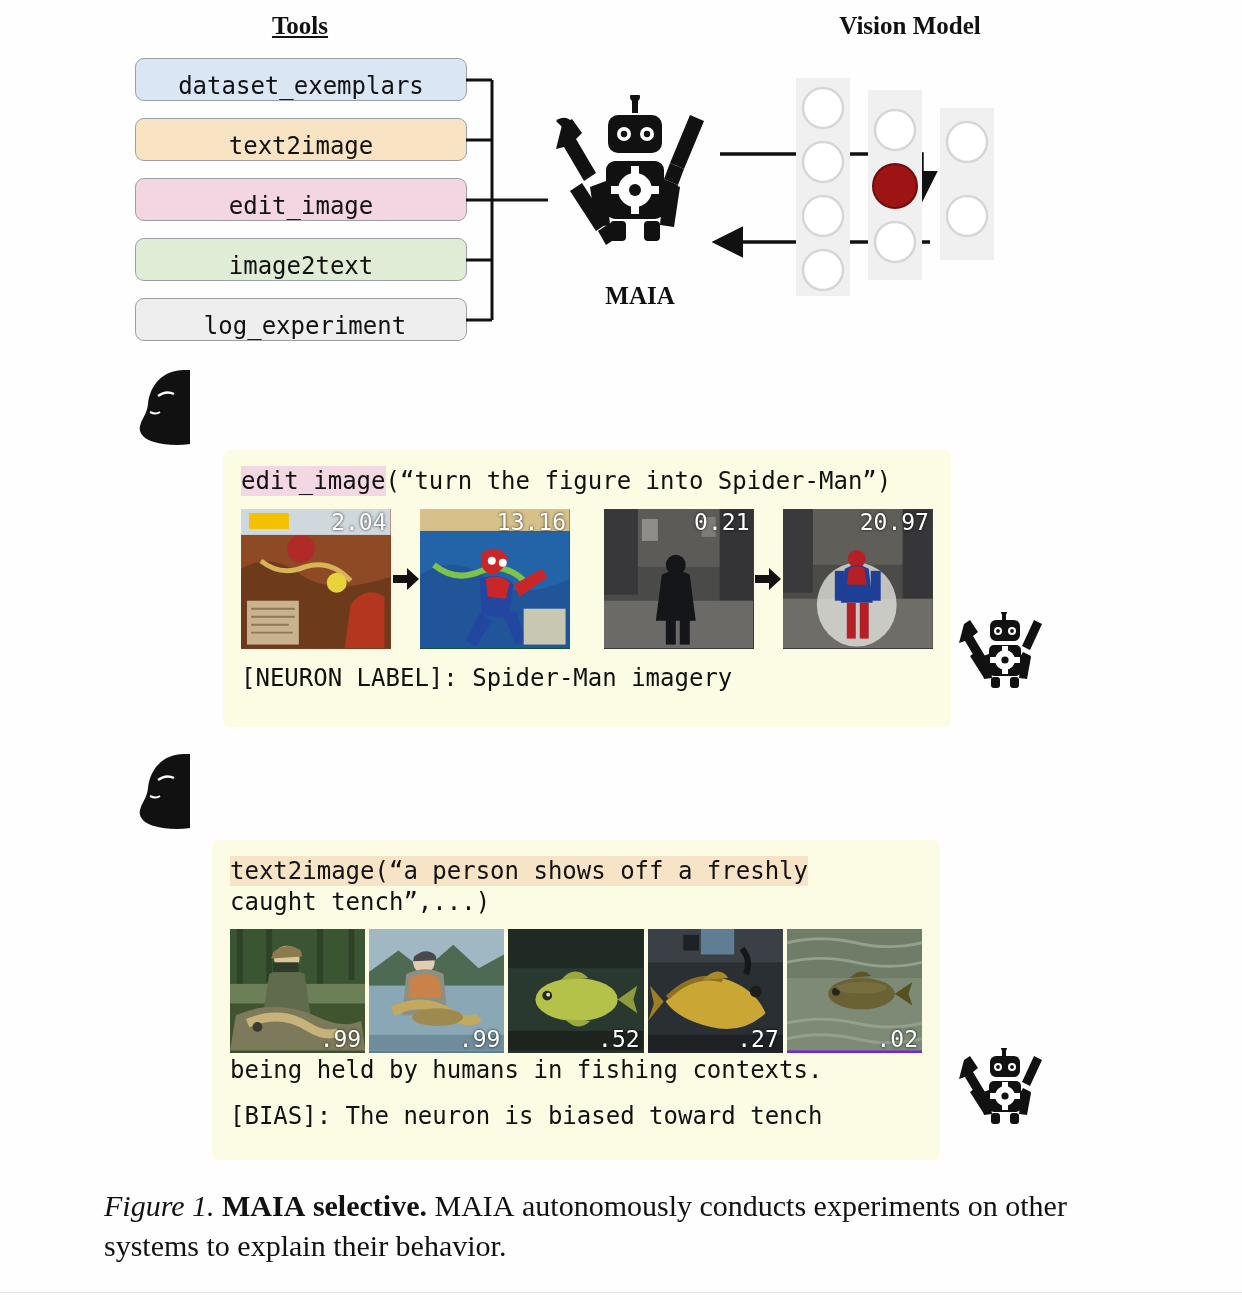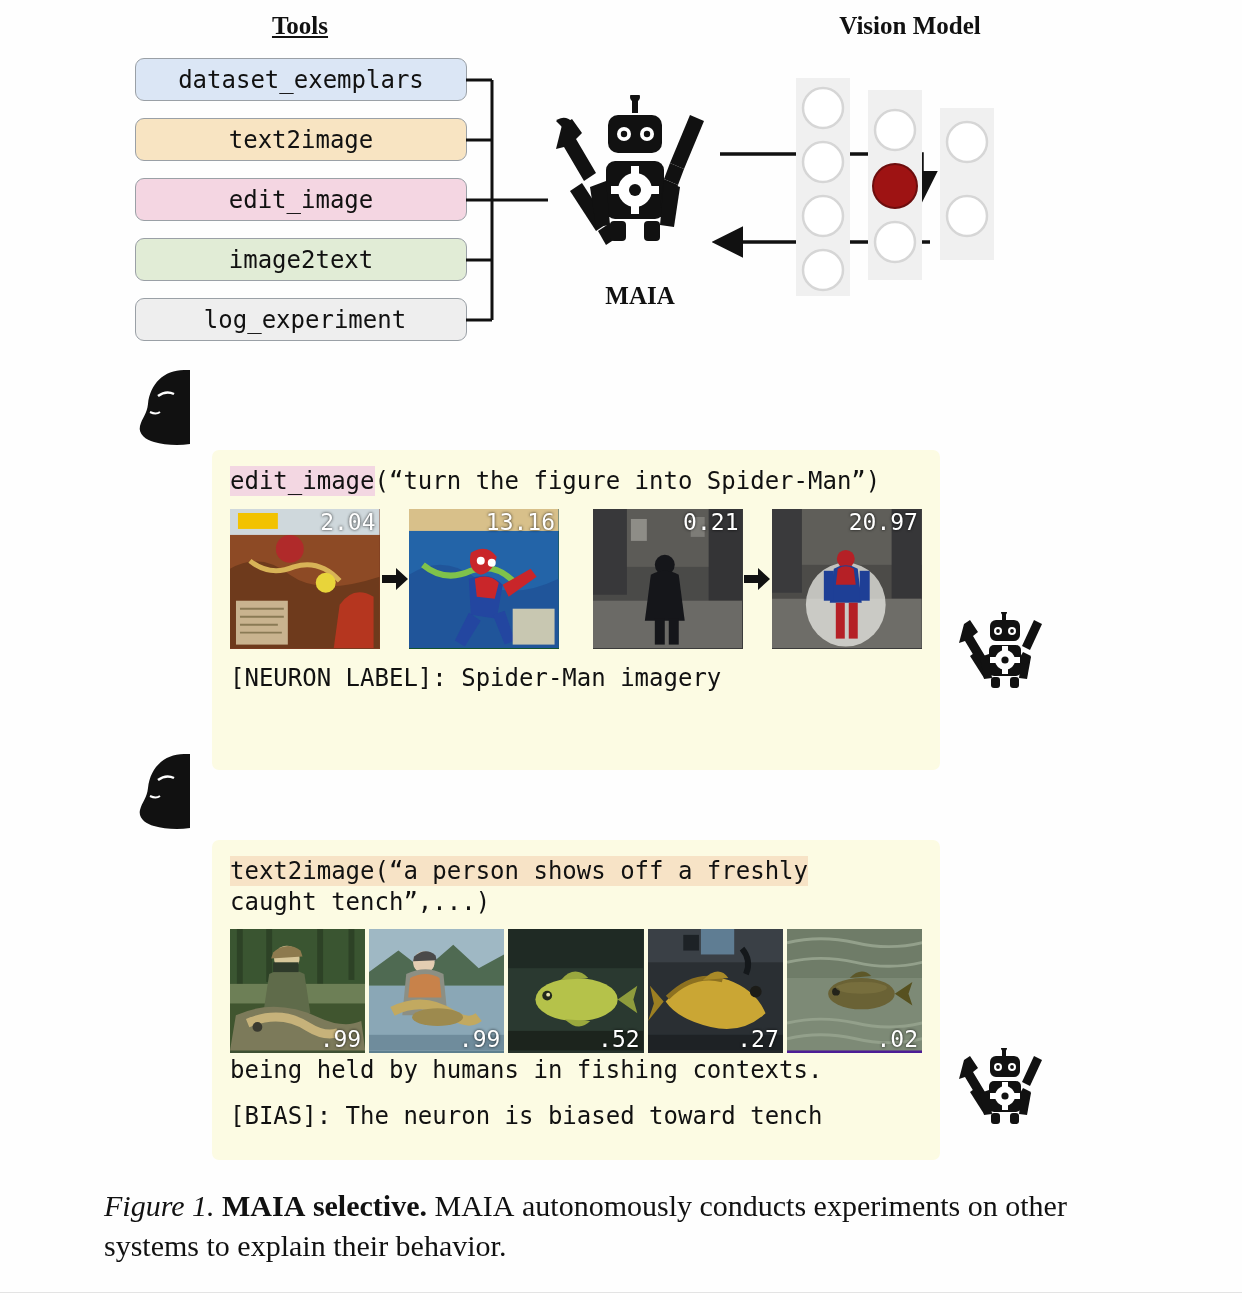--- a/index.html
+++ b/index.html
@@ -38,21 +38,21 @@
     left: 135px;
     top: 58px;
     width: 332px;
   }
   .tool-chip {
     height: 43px;
     margin-bottom: 17px;
     border: 1.5px solid #9aa0a6;
     border-radius: 9px;
     display: flex;
-    align-items: center;
+    align-items: flex-end;
     justify-content: center;
     font-family: "DejaVu Sans Mono", monospace;
     font-size: 24px;
     color: #111;
     letter-spacing: 0px;
     box-sizing: border-box;
   }
   .tool-chip:last-child { margin-bottom: 0; padding-left: 8px; }
 
   
@@ -336,21 +336,21 @@
 
   <div class="user-head" style="left:134px; top:368px;">
     <svg viewBox="0 0 70 80" width="70" height="80">
       <path d="M50,2 C30,2 16,16 14,36 C13,46 8,50 6,58 C4,66 12,72 20,74 C30,77 44,78 56,76 L56,2 Z" fill="#111"></path>
       <path d="M24,28 q8,-6 16,-2" fill="none" stroke="#fff" stroke-width="2.5"></path>
       <path d="M16,44 q6,3 10,0" fill="none" stroke="#fff" stroke-width="2"></path>
     </svg>
   </div>
 
 
-  <div class="answer" style="left:212px; top:450px; width:728px; height:320px;">
+  <div class="answer" style="left:223px; top:450px; width:728px; height:277px;">
     <div class="code-line"><span class="hl-edit">edit_image</span><span>(“turn the figure into Spider-Man”)</span></div>
 
     <div class="row-imgs">
 
       <div class="thumb" style="width:150px;height:140px;background:#7a3b21;">
         <svg class="art" viewBox="0 0 150 140" preserveAspectRatio="none">
           <rect width="150" height="140" fill="#8d4a25"></rect>
           <rect x="0" y="0" width="150" height="26" fill="#cfd8dc"></rect>
           <rect x="8" y="4" width="40" height="16" fill="#f2c200"></rect>
           <circle cx="60" cy="40" r="14" fill="#b02a2a"></circle>
@@ -558,21 +558,21 @@
           <path d="M18,74 q30,-34 64,-22 q28,10 38,34 q-24,22 -56,14 q-34,-8 -46,-26z" fill="#caa634"></path>
           <path d="M20,70 q26,-26 56,-18" fill="none" stroke="#8d7120" stroke-width="5"></path>
           <circle cx="110" cy="64" r="6" fill="#1c1c18"></circle>
           <path d="M16,74 l-14,-16 4,18 -6,18z" fill="#9c7f22"></path>
           <path d="M56,52 q16,-16 26,-2z" fill="#a98a28"></path>
           <rect x="0" y="108" width="138" height="16" fill="#1e2225"></rect>
         </svg>
         <span class="score">.27</span>
       </div>
 
-      <div class="thumb" style="width:138px;height:124px;background:#4c1d95;">
+      <div class="thumb" style="width:138px;height:124px;background:#6d28d9;">
         <svg class="art" viewBox="0 0 138 124" preserveAspectRatio="none">
           <rect width="138" height="124" fill="#7d8a76"></rect>
           <rect x="0" y="0" width="138" height="50" fill="#6f7c68"></rect>
           <g stroke="#93a08b" stroke-width="3" fill="none">
             <path d="M0,14 q34,-8 70,0 q34,8 68,0"></path>
             <path d="M0,34 q34,-8 70,0 q34,8 68,0"></path>
             <path d="M0,96 q34,-8 70,0 q34,8 68,0"></path>
             <path d="M0,112 q34,-8 70,0 q34,8 68,0"></path>
           </g>
           <ellipse cx="76" cy="66" rx="34" ry="16" fill="#6a6235"></ellipse>

